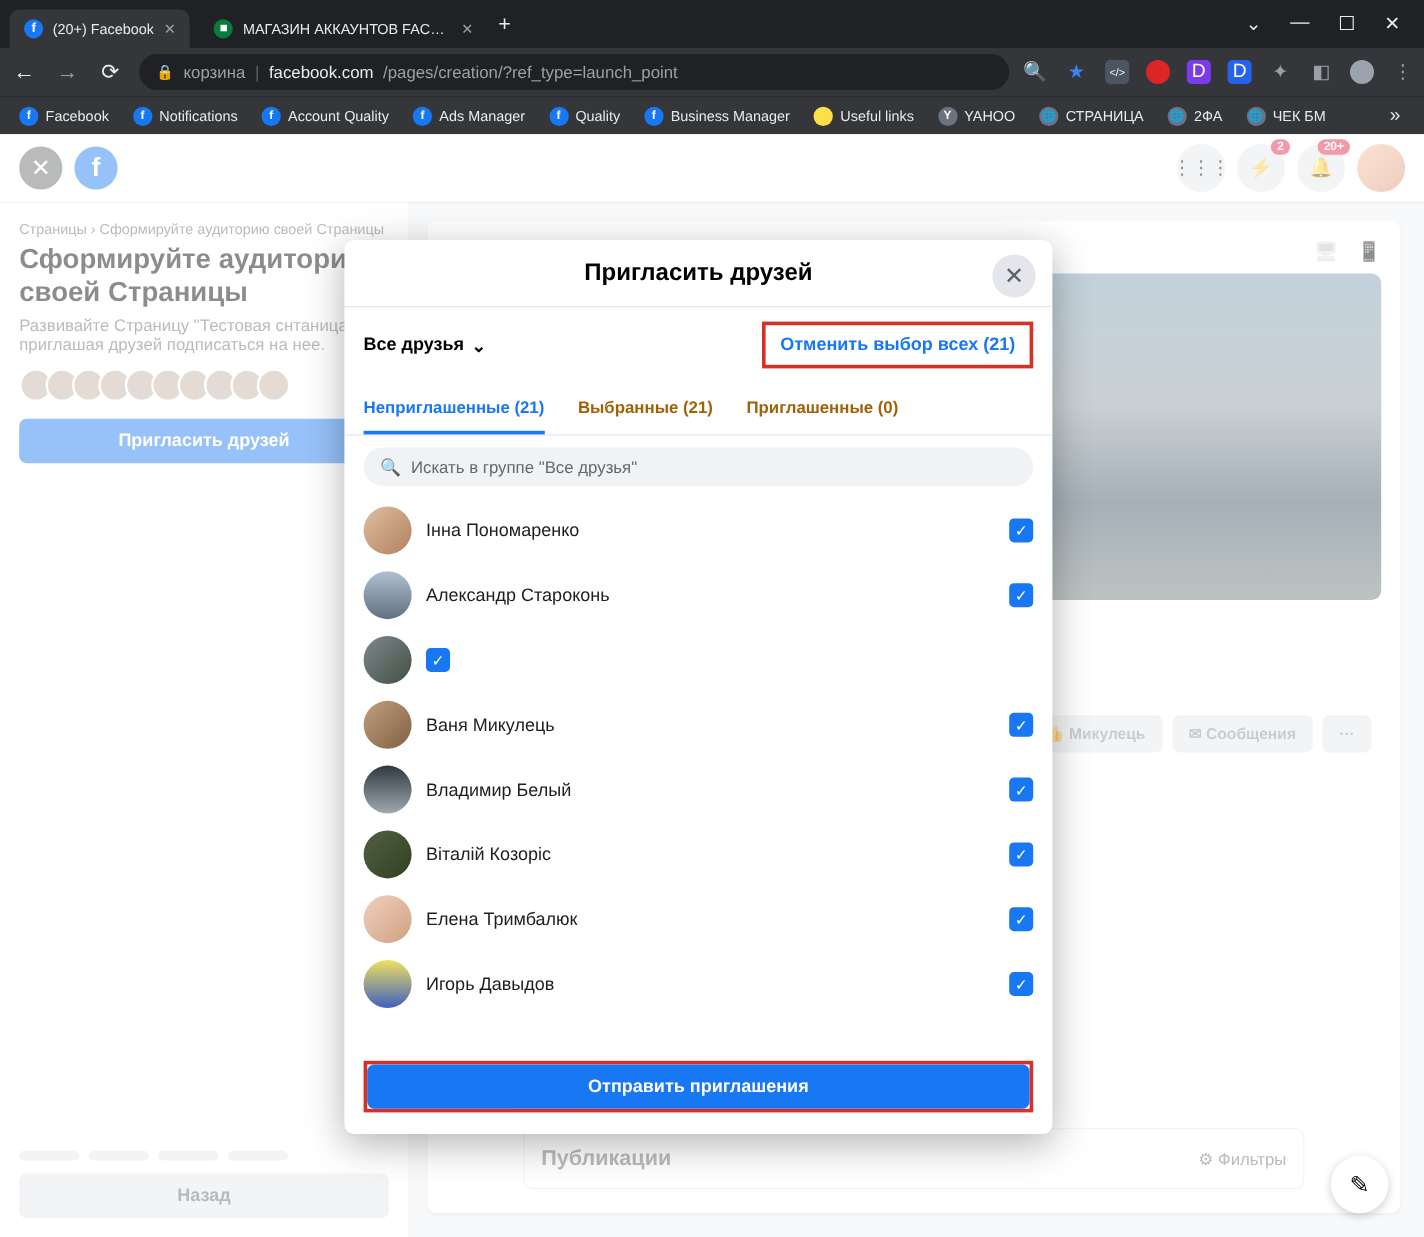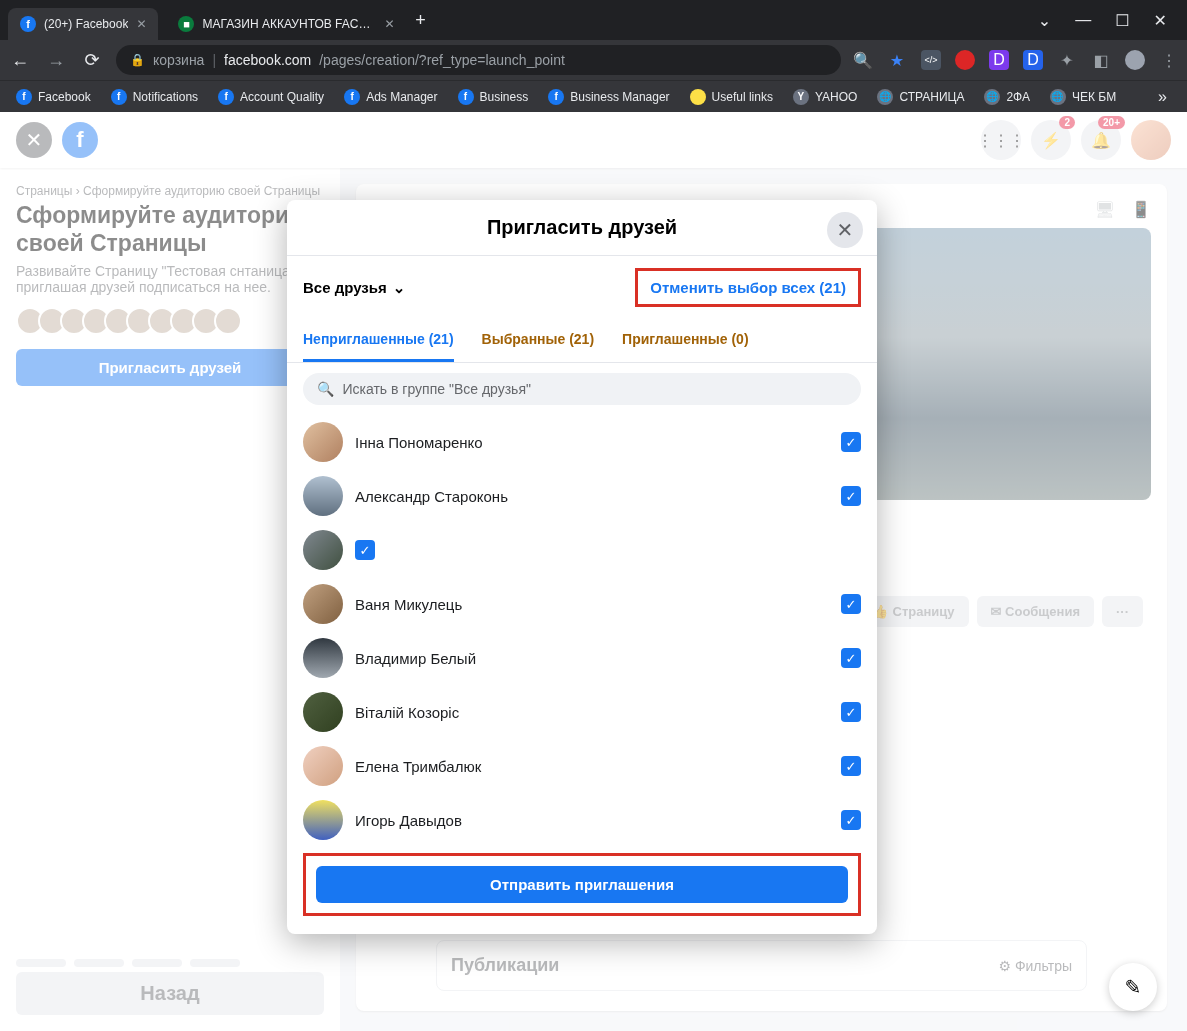--- a/index.html
+++ b/index.html
@@ -54,21 +54,21 @@
   .bc { color: #65676b; font-size: 12px; }
   .fb-left h1 { font-size: 23px; font-weight: bold; margin-top: 4px; line-height: 1.2; }
   .fb-left .sub { color: #65676b; font-size: 14px; margin-top: 6px; }
   .friend-strip { display: flex; margin-top: 12px; }
   .friend-strip .c { width: 28px; height: 28px; border-radius: 50%; background: #c0b0a0; margin-left: -6px; border: 2px solid #fff; }
   .friend-strip .c:first-child { margin-left: 0; }
   .invite-btn-bg { margin-top: 14px; background: #1877f2; color: #fff; border-radius: 6px; padding: 10px; text-align: center; font-weight: 600; font-size: 15px; }
   .skel { position: absolute; bottom: 64px; left: 16px; display: flex; gap: 8px; }
   .skel .s { width: 50px; height: 8px; border-radius: 4px; background: #e4e6eb; }
   .nav-btns { position: absolute; bottom: 16px; left: 16px; right: 16px; display: flex; gap: 8px; }
-  .nav-btns button { flex: 1; padding: 10px; border: none; background: #e4e6eb; border-radius: 6px; font-size: 20px; color: #65676b; cursor: pointer; font-weight: 600; }
+  .nav-btns button { flex: 1; padding: 10px; border: none; background: #e4e6eb; border-radius: 6px; font-size: 15px; color: #65676b; cursor: pointer; font-weight: 600; }
   
   .fb-preview { position: absolute; top: 72px; left: 356px; right: 20px; bottom: 20px; background: #fff; border-radius: 8px; box-shadow: 0 1px 2px rgba(0,0,0,.1); padding: 16px; z-index: 2; }
   .prev-title { color: #65676b; font-size: 16px; }
   .prev-icons { position: absolute; top: 16px; right: 16px; display: flex; gap: 16px; color: #bcc0c4; }
   .cover { margin-top: 10px; height: 272px; border-radius: 8px; background: linear-gradient(180deg,#7a9ab0 0%,#8898a0 40%,#3a5060 70%,#6a7a7a 100%); }
   .action-row { display: flex; gap: 8px; justify-content: flex-end; margin-top: 96px; padding-right: 8px; }
   .action-row .ab { background: #e4e6eb; color: #8a8d91; border-radius: 6px; padding: 8px 14px; font-size: 13px; font-weight: 600; }
   .pub-card { position: absolute; left: 80px; right: 80px; bottom: 20px; background: #fff; border: 1px solid #e4e6eb; border-radius: 8px; padding: 14px; display: flex; justify-content: space-between; align-items: center; }
   .pub-card .pt { font-weight: bold; font-size: 18px; color: #65676b; }
   .pub-card .filt { color: #65676b; font-size: 14px; }
@@ -91,21 +91,21 @@
   .search-box { background: #f0f2f5; border-radius: 20px; padding: 8px 14px; display: flex; align-items: center; gap: 8px; color: #65676b; font-size: 14px; }
   .desc { padding: 6px 16px; font-size: 12px; color: #65676b; line-height: 1.4; }
   .desc .b { font-weight: 600; }
   .desc .db { font-weight: bold; color: #1c1e21; }
   .friend-list { padding: 4px 16px; max-height: 430px; overflow: hidden; }
   .friend-row { display: flex; align-items: center; gap: 12px; padding: 7px 0; cursor: pointer; }
   .fr-av { width: 40px; height: 40px; border-radius: 50%; background: #c8b8a8; flex-shrink: 0; }
   .fr-name { flex: 1; font-size: 15px; color: #1c1e21; }
   .fr-check { width: 20px; height: 20px; border-radius: 4px; background: #1877f2; display: flex; align-items: center; justify-content: center; color: #fff; font-size: 13px; }
   .modal-ft { padding: 12px 16px 18px; }
-  .send-btn-wrap { border: 3px solid #d93025; padding: 10px; }
+  .send-btn-wrap { border: 3px solid #d93025; padding: 0; margin-top: 31px; }
   .send-btn { background: #1877f2; color: #fff; border-radius: 6px; padding: 10px; text-align: center; font-weight: 600; font-size: 15px; cursor: pointer; }
   
   
   .av0{background:linear-gradient(135deg,#e0c0a0,#b08060)} .av1{background:linear-gradient(180deg,#b0c0d0,#607080)}
   .av2{background:linear-gradient(135deg,#808890,#405040)} .av3{background:linear-gradient(135deg,#c0a080,#806040)}
   .av4{background:linear-gradient(180deg,#303840,#a0a8b0)} .av5{background:linear-gradient(135deg,#506040,#304020)}
   .av6{background:linear-gradient(135deg,#f0d0c0,#d0a080)} .av7{background:linear-gradient(180deg,#f0e060,#4060c0)}
 </style>
 </head>
 <body>
@@ -167,21 +167,21 @@
   <div class="bm">
       <div class="bi">f</div>
       <span>Account Quality</span>
     </div>
   <div class="bm">
       <div class="bi">f</div>
       <span>Ads Manager</span>
     </div>
   <div class="bm">
       <div class="bi">f</div>
-      <span>Business</span>
+      <span>Quality</span>
     </div>
   <div class="bm">
       <div class="bi">f</div>
       <span>Business Manager</span>
     </div>
   <div class="bm">
       <div class="bi y"></div>
       <span>Useful links</span>
     </div>
   <div class="bm">
@@ -244,21 +244,21 @@
   </div>
 
   <div class="fb-preview">
     <div class="prev-title">Предварительный просмотр на ПК</div>
     <div class="prev-icons">
       <span>🖥</span>
       <span>📱</span>
     </div>
     <div class="cover"></div>
     <div class="action-row">
-      <div class="ab">👍 <span>Страницу</span></div>
+      <div class="ab">👍 <span>Микулець</span></div>
       <div class="ab">✉ <span>Сообщения</span></div>
       <div class="ab">···</div>
     </div>
     <div class="pub-card">
       <span class="pt">Публикации</span>
       <span class="filt">⚙ <span>Фильтры</span></span>
     </div>
   </div>
 
   <div class="fb-overlay"></div>

